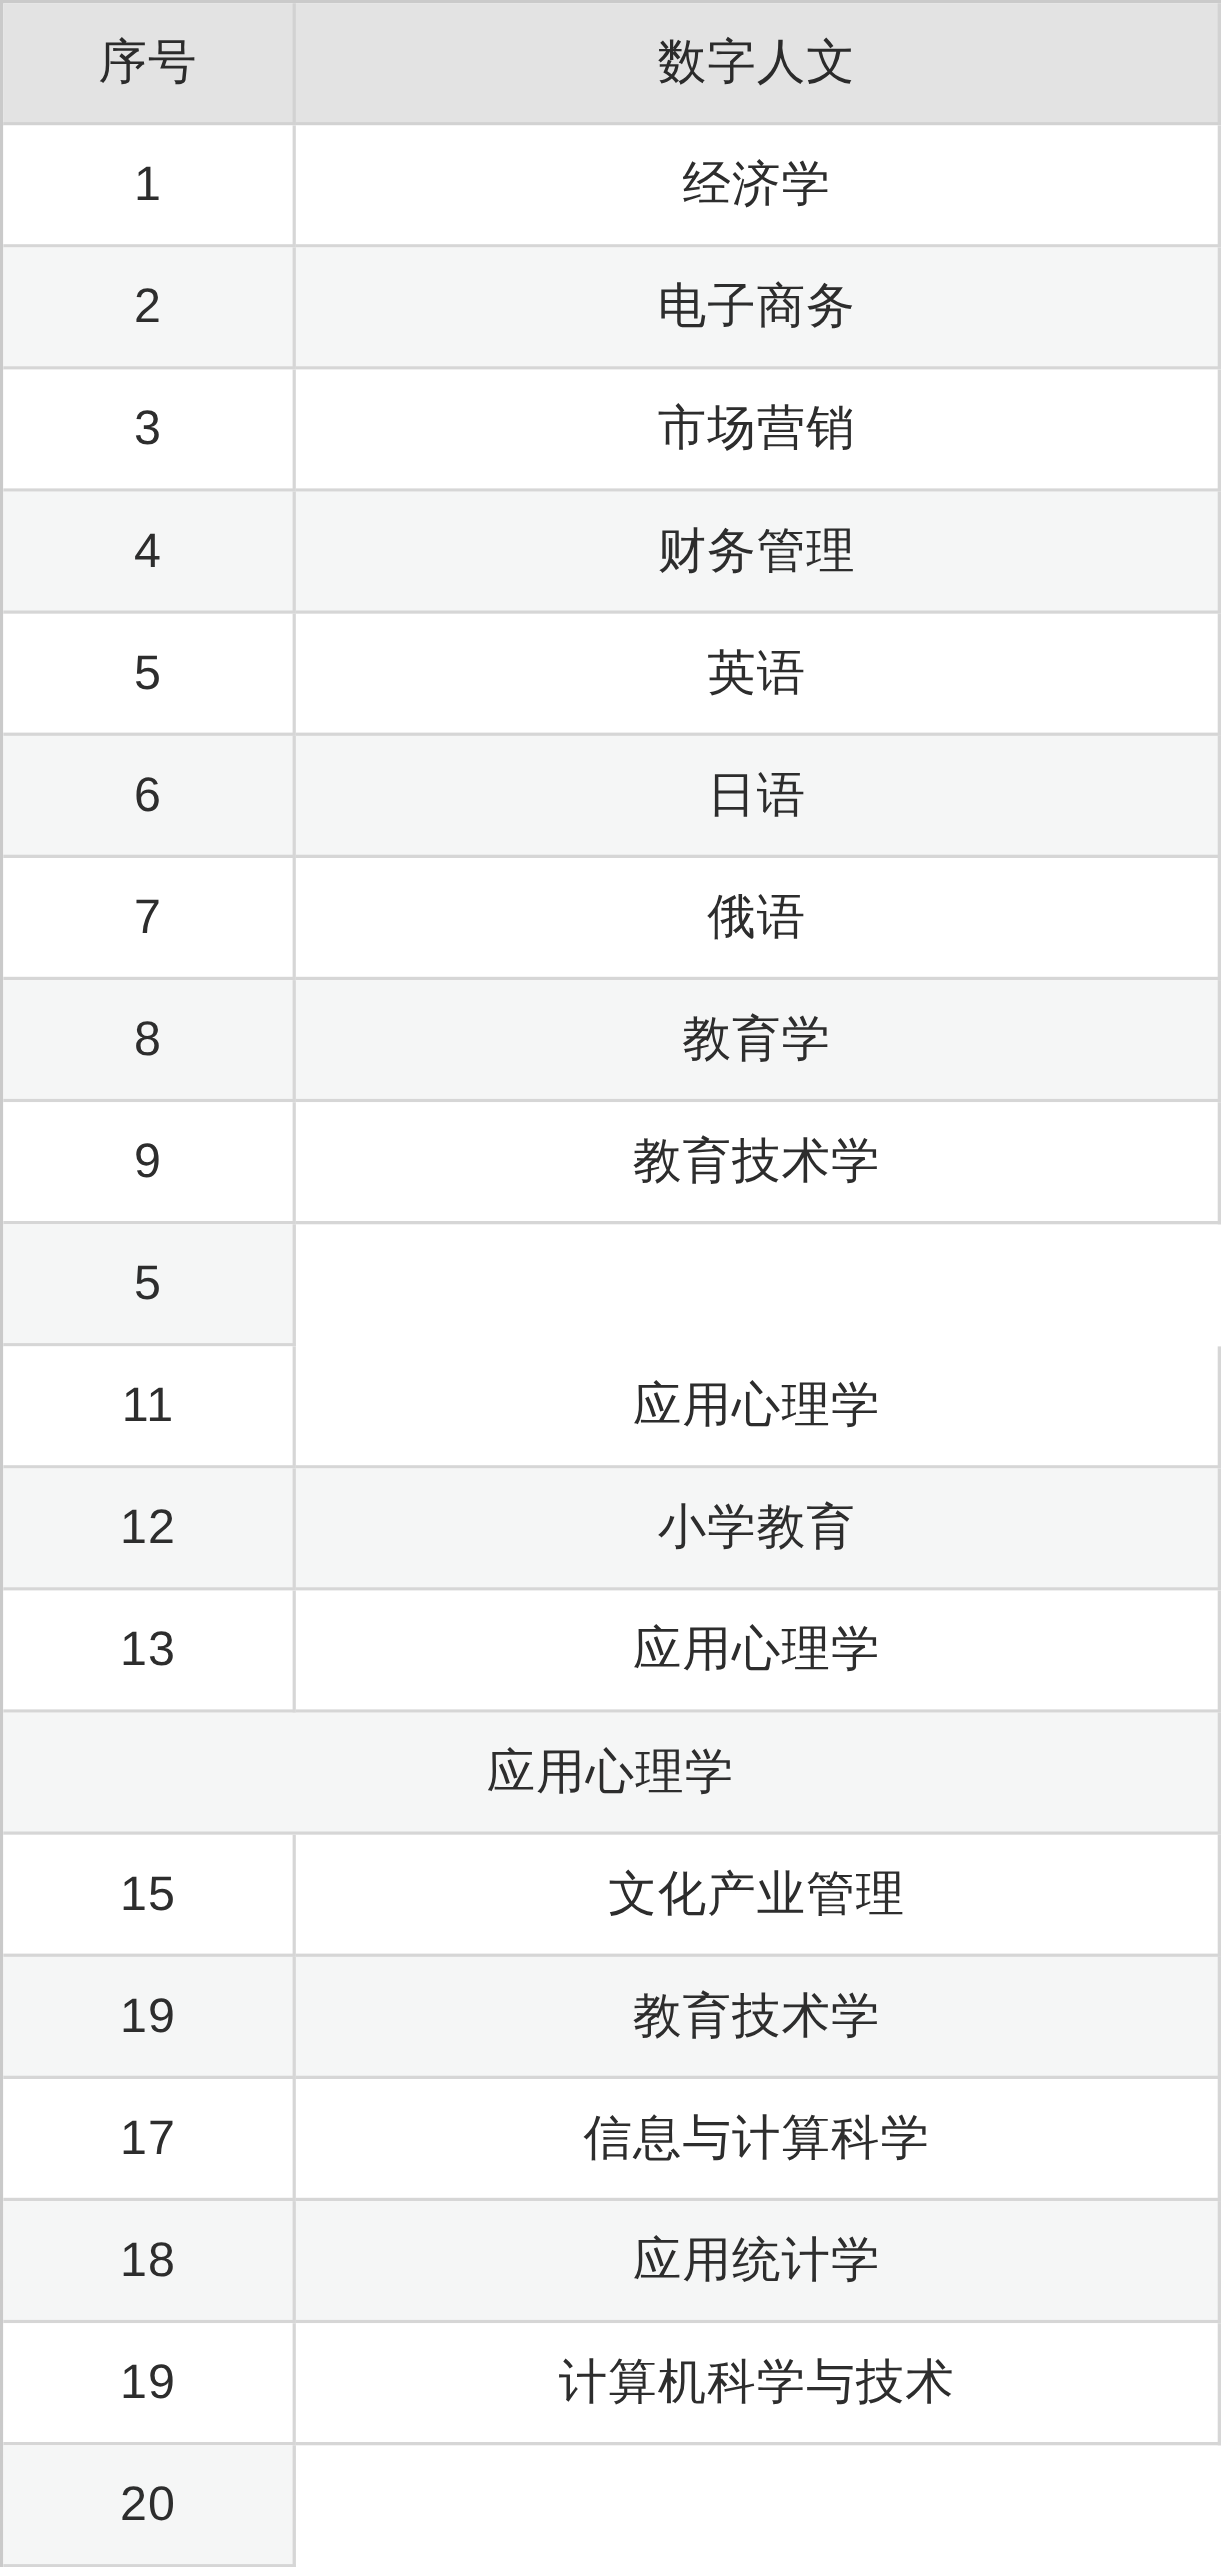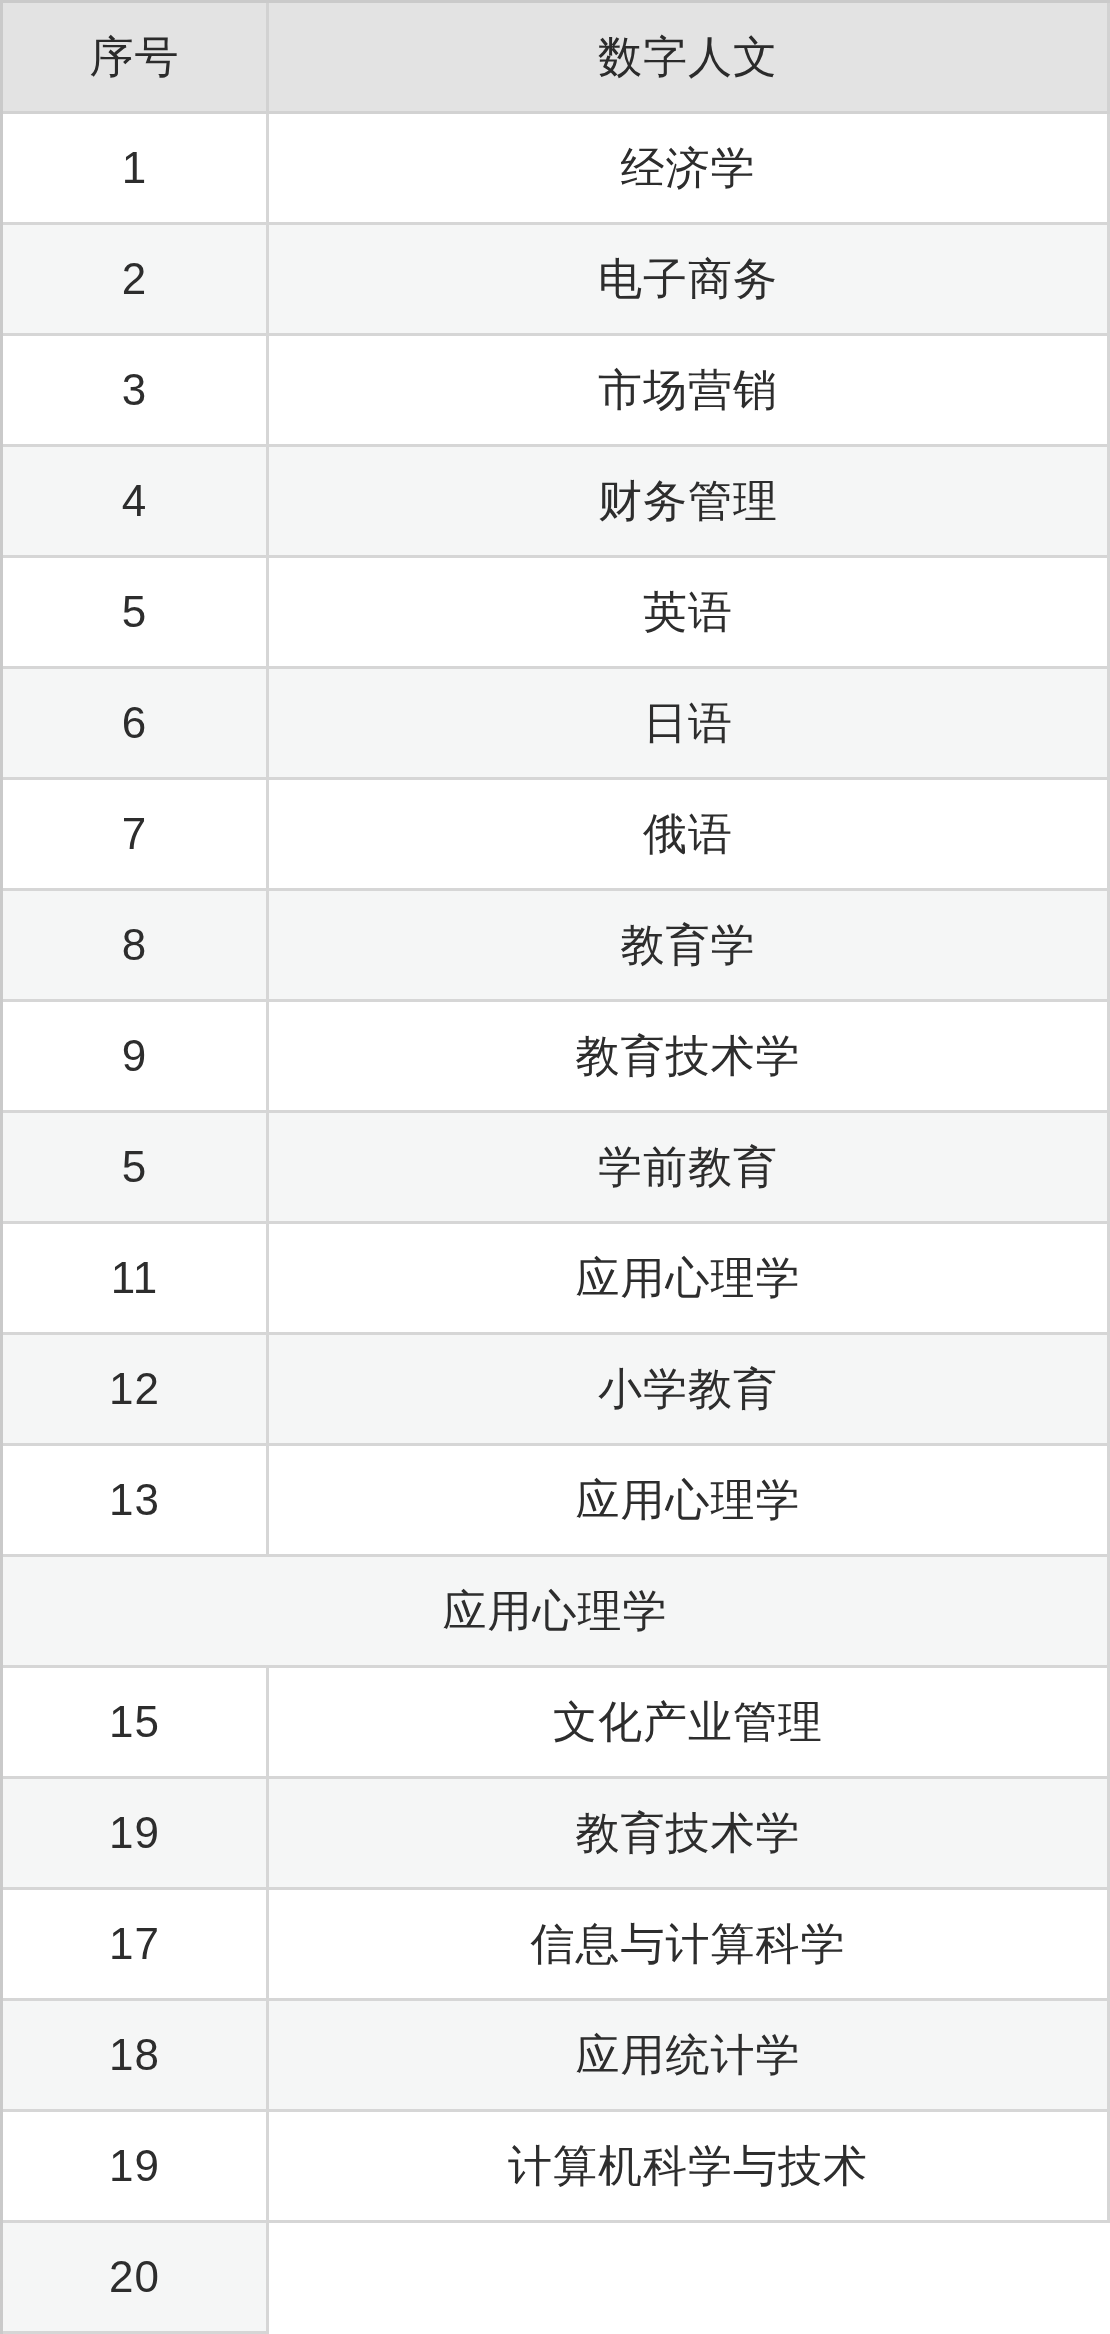--- a/index.html
+++ b/index.html
@@ -95,21 +95,20 @@
       <div class="row alt">
         <div class="cell col-num">8</div>
         <div class="cell col-major">教育学</div>
       </div>
       <div class="row">
         <div class="cell col-num">9</div>
         <div class="cell col-major">教育技术学</div>
       </div>
       <div class="row alt">
         <div class="cell col-num">5</div>
-        <div class="cell col-major">学前教育</div>
       </div>
       <div class="row">
         <div class="cell col-num">11</div>
         <div class="cell col-major">应用心理学</div>
       </div>
       <div class="row alt">
         <div class="cell col-num">12</div>
         <div class="cell col-major">小学教育</div>
       </div>
       <div class="row">

